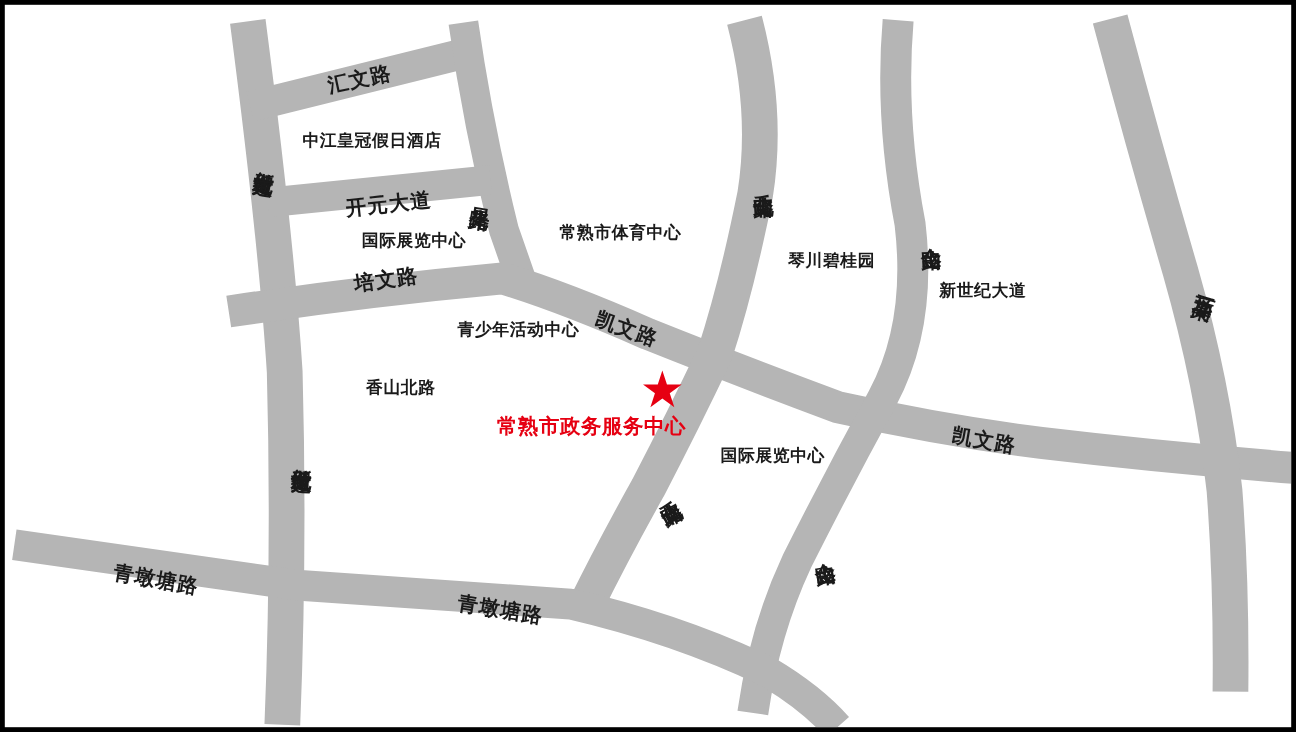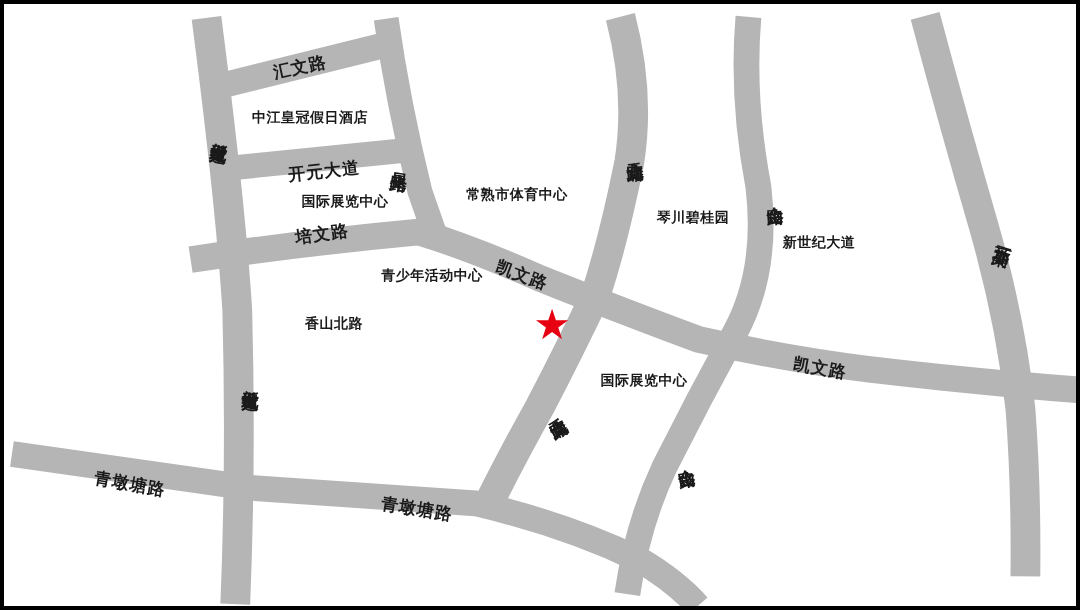--- a/index.html
+++ b/index.html
@@ -113,14 +113,15 @@
   <div class="lbl poi-lbl" style="left:306px;top:114px;">中江皇冠假日酒店</div>
   <div class="lbl poi-lbl" style="left:320px;top:198px;margin-left:21px;">国际展览中心</div>
   <div class="lbl poi-lbl" style="left:513px;top:191px;">常熟市体育中心</div>
   <div class="lbl poi-lbl" style="left:689px;top:214px;">琴川碧桂园</div>
   <div class="lbl poi-lbl" style="left:815px;top:239px;">新世纪大道</div>
   <div class="lbl poi-lbl" style="left:428px;top:272px;">青少年活动中心</div>
   <div class="lbl poi-lbl" style="left:330px;top:320px;">香山北路</div>
   <div class="lbl poi-lbl" style="left:640px;top:377px;">国际展览中心</div>
 
   <div class="dest-star" style="left:548px;top:321px;">★</div>
+  <div class="dest-lbl" style="left:489px;top:351px;">常熟市政务服务中心</div>
 
 </div>
 
 </body></html>

